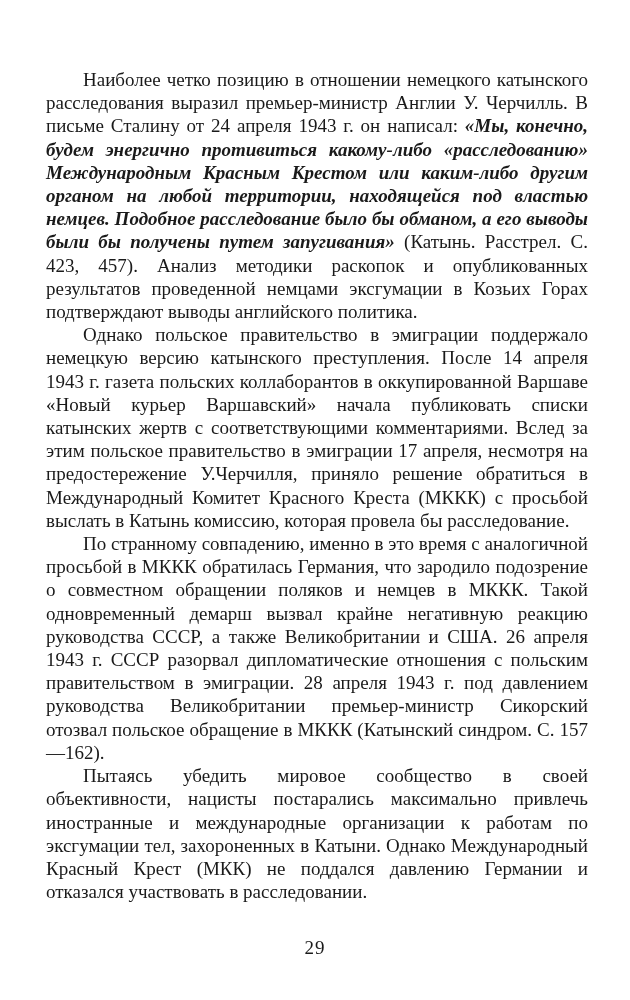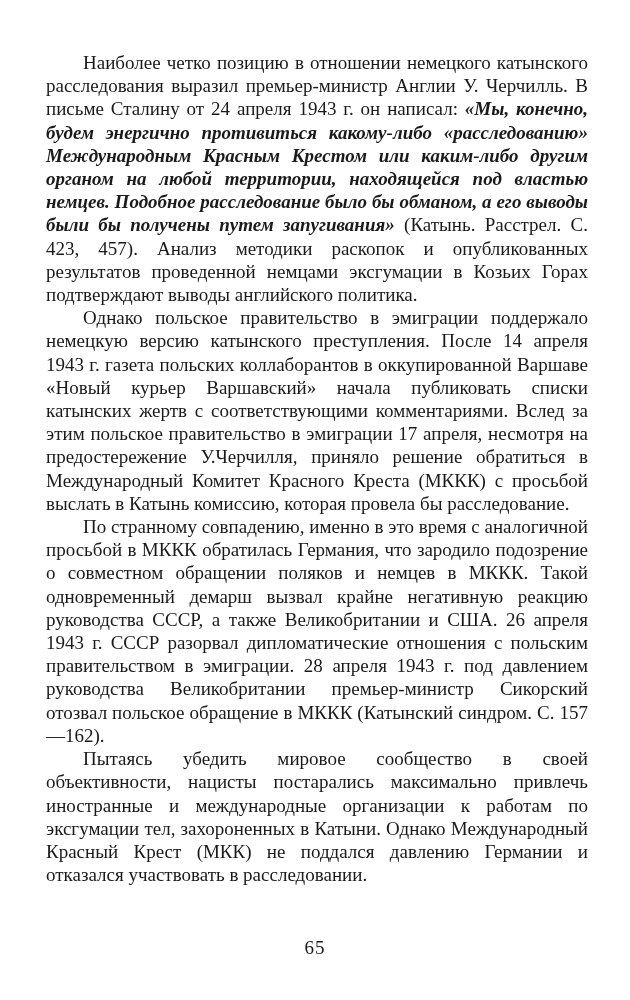--- a/index.html
+++ b/index.html
@@ -12,21 +12,21 @@
     width: 630px;
     height: 1000px;
     background: #ffffff;
     overflow: hidden;
     font-family: "Liberation Serif", "DejaVu Serif", serif;
     color: #1a1a1a;
   }
   .text-block {
     position: absolute;
     left: 46px;
-    top: 51px;
+    top: 68px;
     width: 542px;
     font-size: 19px;
     line-height: 23.2px;
     text-align: justify;
     hyphens: auto;
     -webkit-hyphens: auto;
   }
   .para {
     margin: 0;
     text-indent: 37px;
@@ -53,14 +53,14 @@
 </head>
 <body>
 
 <div class="page">
   <div class="text-block">
       <p class="para"><span class="seg-normal">Наиболее четко позицию в отношении немецкого катынского расследования выразил премьер-министр Англии У. Черчилль. В письме Сталину от 24 апреля 1943 г. он написал: </span><span class="seg-bold-italic">«Мы, конечно, будем энергично противиться какому-либо «расследованию» Международным Красным Крестом или каким-либо другим органом на любой территории, находящейся под властью немцев. Подобное расследование было бы обманом, а его выводы были бы получены путем запугивания»</span><span class="seg-normal"> (Катынь. Расстрел. С. 423, 457). Анализ методики раскопок и опубликованных результатов проведенной немцами эксгумации в Козьих Горах подтверждают выводы английского политика.</span></p>
       <p class="para"><span class="seg-normal">Однако польское правительство в эмиграции поддержало немецкую версию катынского преступления. После 14 апреля 1943 г. газета польских коллаборантов в оккупированной Варшаве «Новый курьер Варшавский» начала публиковать списки катынских жертв с соответствующими комментариями. Вслед за этим польское правительство в эмиграции 17 апреля, несмотря на предостережение У.Черчилля, приняло решение обратиться в Международный Комитет Красного Креста (МККК) с просьбой выслать в Катынь комиссию, которая провела бы расследование.</span></p>
       <p class="para"><span class="seg-normal">По странному совпадению, именно в это время с аналогичной просьбой в МККК обратилась Германия, что зародило подозрение о совместном обращении поляков и немцев в МККК. Такой одновременный демарш вызвал крайне негативную реакцию руководства СССР, а также Великобритании и США. 26 апреля 1943 г. СССР разорвал дипломатические отношения с польским правительством в эмиграции. 28 апреля 1943 г. под давлением руководства Великобритании премьер-министр Сикорский отозвал польское обращение в МККК (Катынский синдром. С. 157—162).</span></p>
       <p class="para"><span class="seg-normal">Пытаясь убедить мировое сообщество в своей объективности, нацисты постарались максимально привлечь иностранные и международные организации к работам по эксгумации тел, захороненных в Катыни. Однако Международный Красный Крест (МКК) не поддался давлению Германии и отказался участвовать в расследовании.</span></p>
     </div>
-  <div class="page-number">65</div>
+  <div class="page-number">29</div>
 </div>
 
 </body></html>

